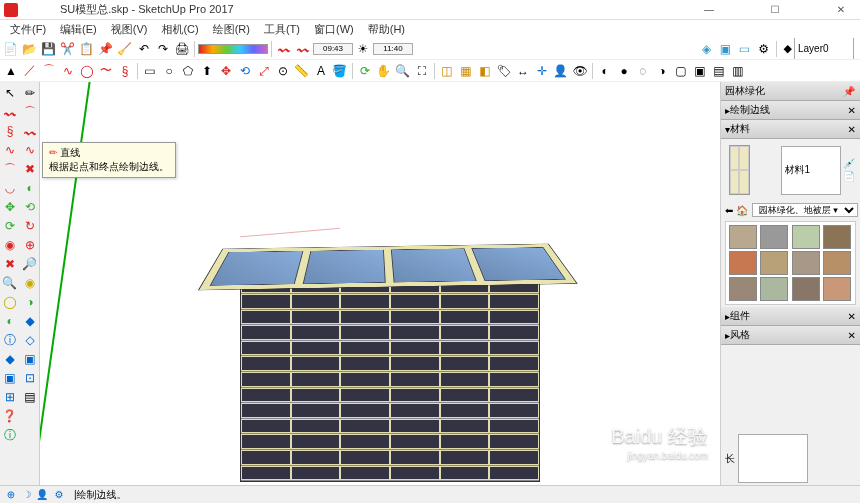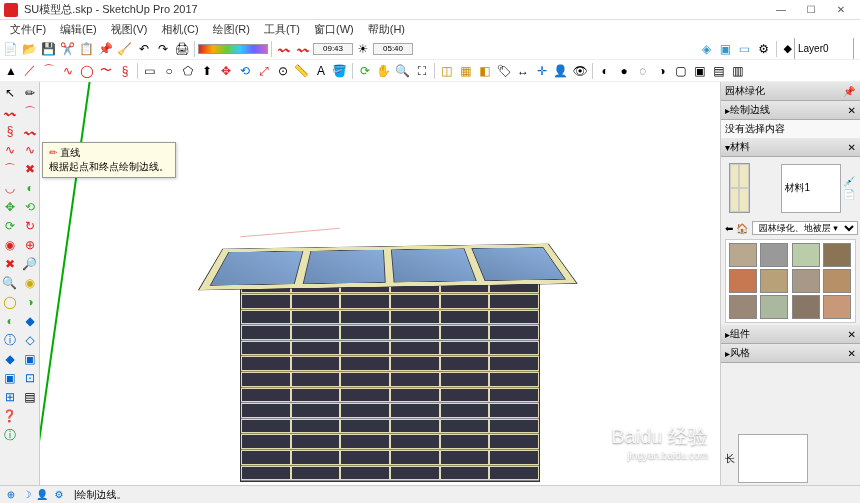--- a/index.html
+++ b/index.html
@@ -1,17 +1,17 @@
 <!DOCTYPE html>
 <html><head>
 <meta charset="utf-8">
 <style>
 * { margin: 0; padding: 0; box-sizing: border-box; font-family: "Microsoft YaHei", Arial, sans-serif; }
 body { width: 860px; height: 503px; background: #fff; overflow: hidden; position: relative; font-size: 11px; }
-.titlebar { height: 20px; background: #fff; display: flex; align-items: center; padding: 0 4px; border-bottom: 1px solid #ddd; }
+.titlebar { height: 20px; background: #fff; display: flex; align-items: center; padding: 0 4px; border-bottom: 1px solid #ddd; gap: 36px; }
 .title-icon { width: 14px; height: 14px; background: #d22; border-radius: 2px; margin-right: 6px; }
 .title-text { flex: 1; font-size: 11px; color: #333; }
 .winbtn { width: 30px; height: 18px; display: flex; align-items: center; justify-content: center; cursor: pointer; color: #555; font-size: 10px; }
 .menubar { height: 18px; display: flex; align-items: center; padding: 0 4px; gap: 2px; }
 .menuitem { font-size: 11px; padding: 1px 6px; cursor: pointer; color: #333; }
 .toolbar-row { height: 22px; display: flex; align-items: center; padding: 1px 2px; gap: 1px; border-bottom: 1px solid #eee; flex-wrap: nowrap; overflow: hidden; }
 .tbtn { width: 18px; height: 18px; display: flex; align-items: center; justify-content: center; cursor: pointer; border-radius: 2px; font-size: 12px; }
 .divider { width: 1px; height: 16px; background: #ccc; margin: 0 2px; }
 .gradient-bar { width: 70px; height: 10px; background: linear-gradient(90deg,#d22,#fa0,#6c3,#3cf,#66f,#c6c); border: 1px solid #999; }
 .time-box { width: 40px; height: 12px; border: 1px solid #aaa; font-size: 8px; display: flex; align-items: center; justify-content: center; background: #f5f5f5; }
@@ -81,21 +81,21 @@
   <div class="tbtn">↶</div>
   <div class="tbtn">↷</div>
   <div class="tbtn">🖨</div>
   <div class="divider"></div>
   <div class="gradient-bar"></div>
   <div class="divider"></div>
   <div class="tbtn" style="color:#d22">〰</div>
   <div class="tbtn" style="color:#d22">〰</div>
   <div class="time-box">09:43</div>
   <div class="tbtn">☀</div>
-  <div class="time-box">05:40</div>
+  <div class="time-box">11:40</div>
   <div style="flex:1"></div>
   <div class="tbtn" style="color:#39c">◈</div>
   <div class="tbtn" style="color:#39c">▣</div>
   <div class="tbtn" style="color:#39c">▭</div>
   <div class="tbtn">⚙</div>
   <div class="divider"></div>
   <div class="layer-sel">
     <span>◆</span>
     <input class="layer-input" value="Layer0" style="">
   </div>
@@ -370,23 +370,20 @@
 
   <div class="right-panel">
     <div class="panel-header">
       <span>园林绿化</span>
       <span class="exp">📌</span>
     </div>
     <div class="panel-header">
       ▸ <span>绘制边线</span>
       <span class="exp">✕</span>
     </div>
-    <div class="panel-body">
-      <span>没有选择内容</span>
-    </div>
     <div class="panel-header">
       ▾ <span>材料</span>
       <span class="exp">✕</span>
     </div>
     <div class="mat-row">
       <div class="mat-preview">
           <div></div>
           <div></div>
           <div></div>
           <div></div>

